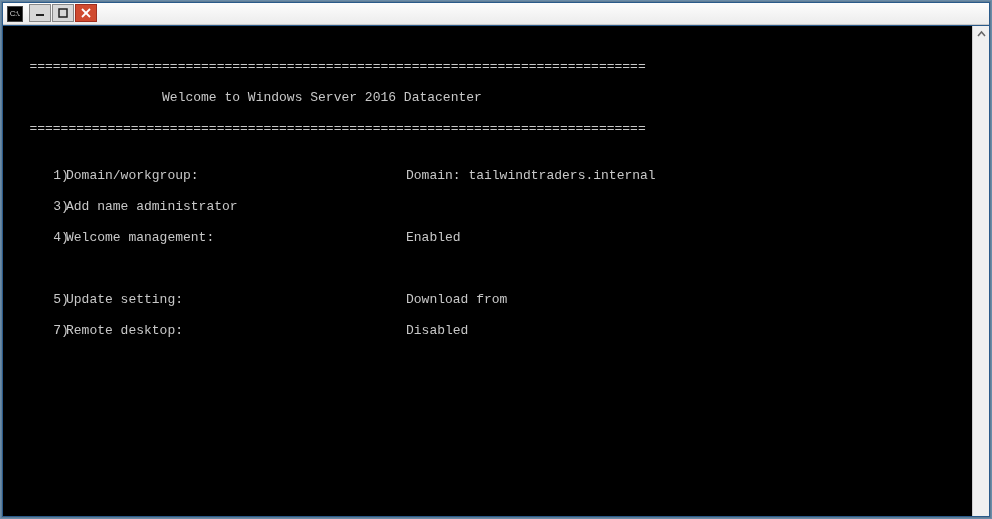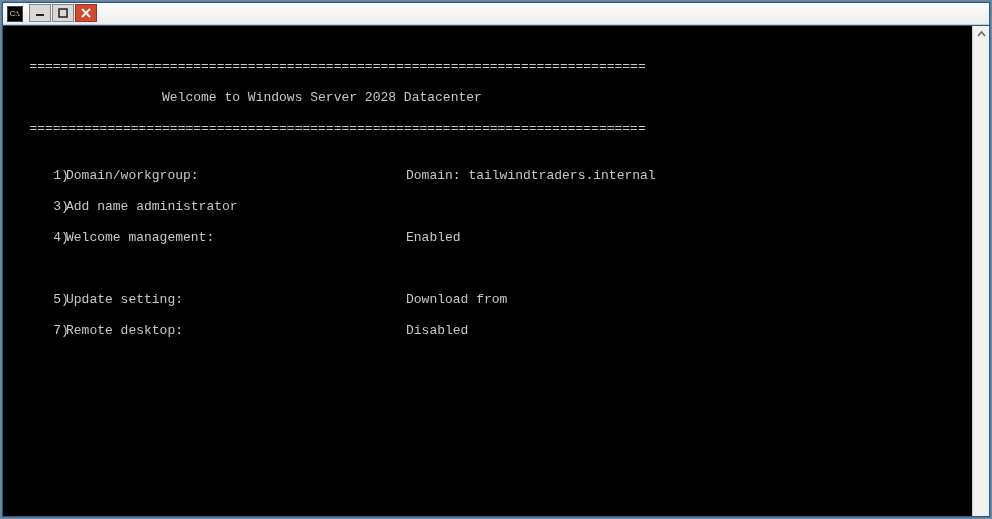--- a/index.html
+++ b/index.html
@@ -121,21 +121,21 @@
             <line x1="9" y1="1" x2="1" y2="9" stroke="#fff" stroke-width="1.8"></line>
           </svg>
       </div>
     </div>
   </div>
 
   <div class="client">
     <div class="terminal" id="terminal">
 
 <div class="divider">   ===============================================================================</div>
-<div class="welcome">                    Welcome to Windows Server 2028 Datacenter</div>
+<div class="welcome">                    Welcome to Windows Server 2016 Datacenter</div>
 <div class="divider">   ===============================================================================</div>
 
 <div class="menu-row"><span class="menu-num-col">    1)</span><span class="menu-label-col">Domain/workgroup:</span><span class="menu-value-col">Domain: tailwindtraders.internal</span></div>
 <div class="menu-row"><span class="menu-num-col">    3)</span><span class="menu-label-col">Add name administrator</span><span class="menu-value-col"></span></div>
 <div class="menu-row"><span class="menu-num-col">    4)</span><span class="menu-label-col">Welcome management:</span><span class="menu-value-col">Enabled</span></div>
 <div class="menu-row"><span class="menu-num-col">      </span><span class="menu-label-col"></span><span class="menu-value-col"></span></div>
 <div class="menu-row"><span class="menu-num-col">    5)</span><span class="menu-label-col">Update setting:</span><span class="menu-value-col">Download from</span></div>
 <div class="menu-row"><span class="menu-num-col">    7)</span><span class="menu-label-col">Remote desktop:</span><span class="menu-value-col">Disabled</span></div>
 <div class="menu-row"><span class="menu-num-col">      </span><span class="menu-label-col"></span><span class="menu-value-col"></span></div>
 

